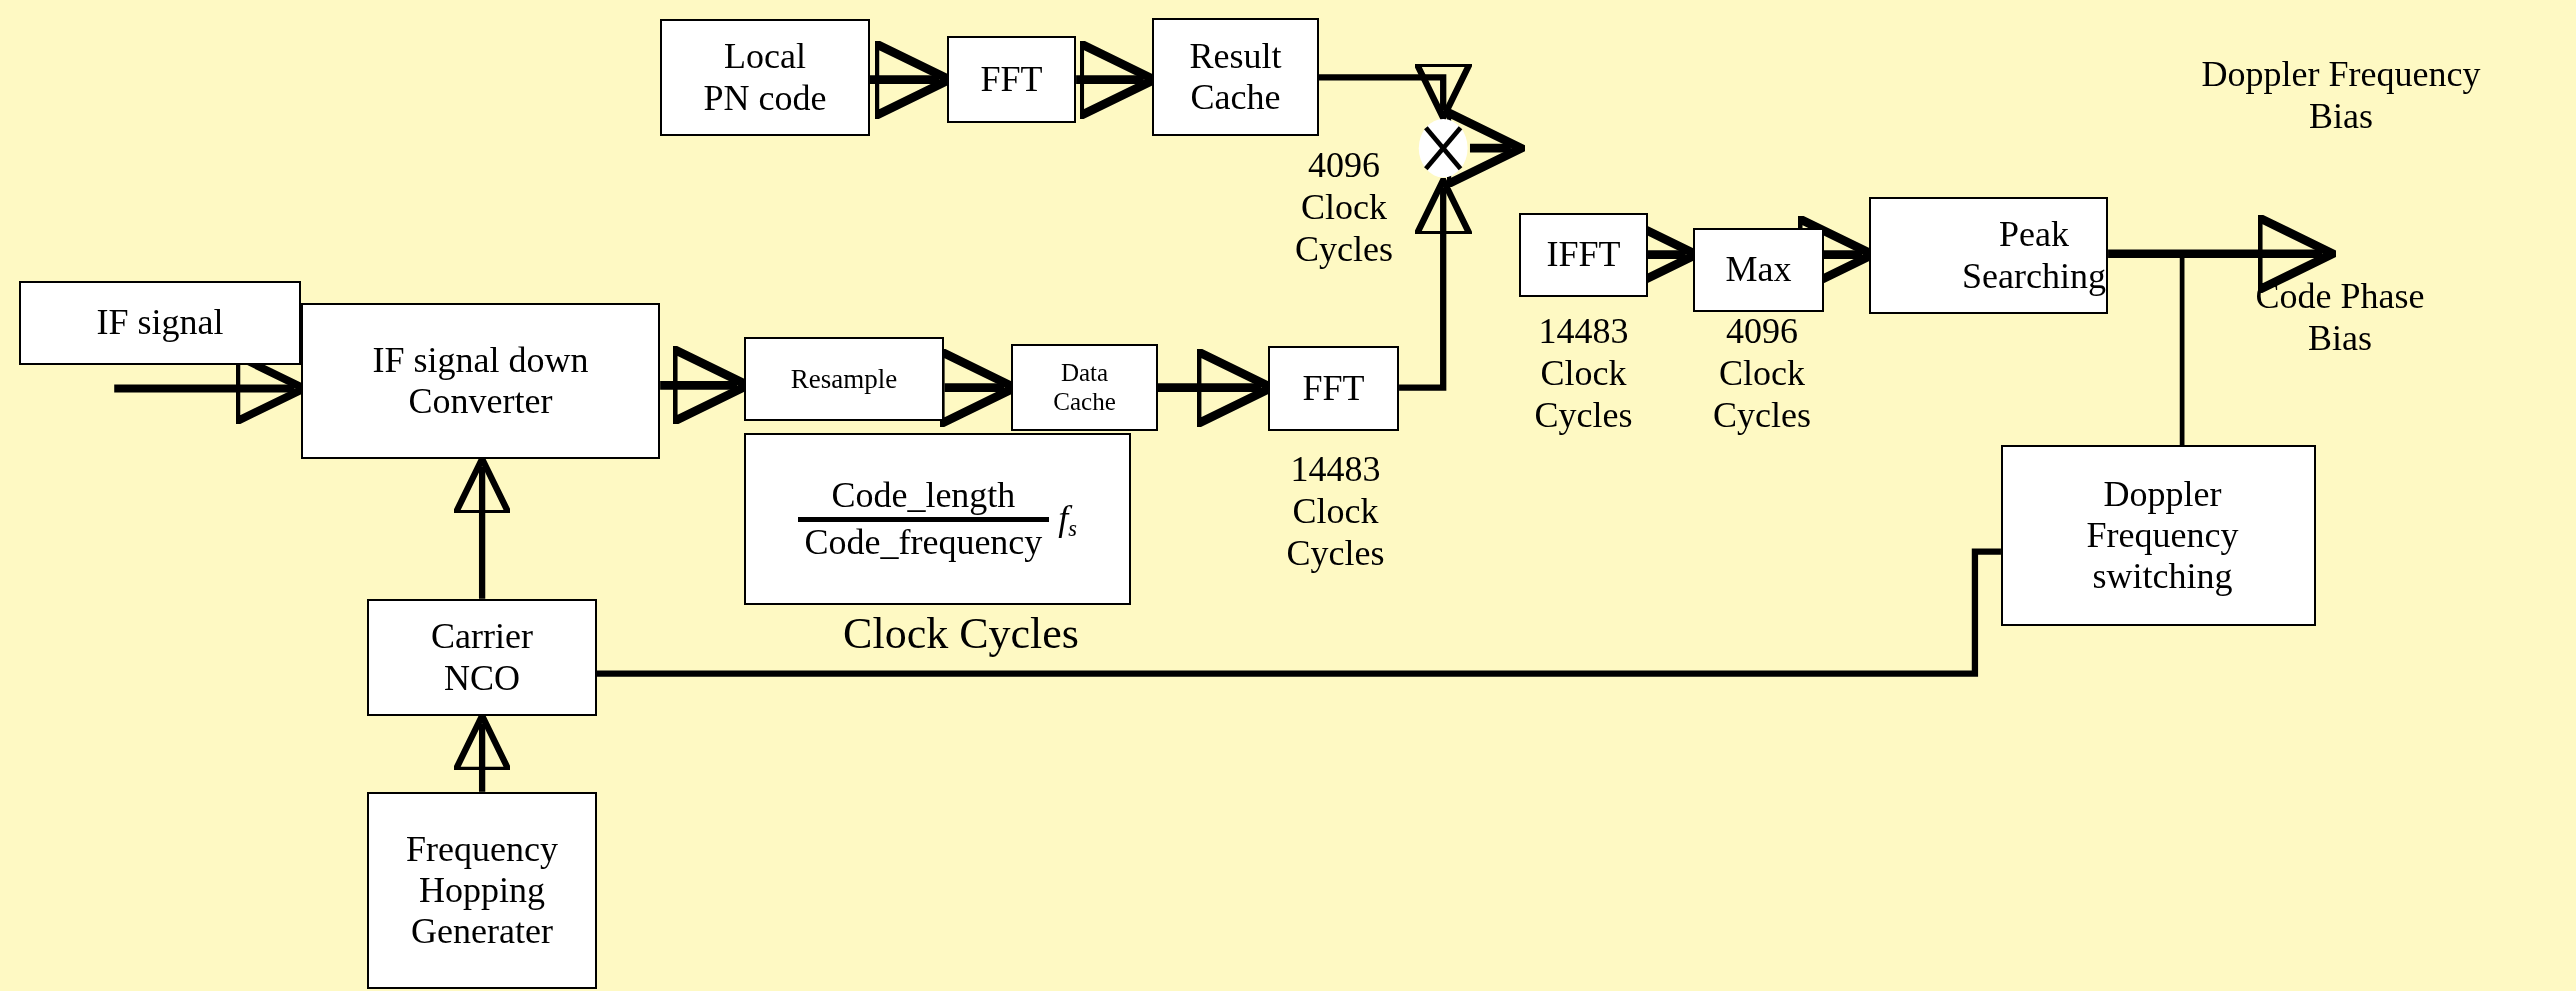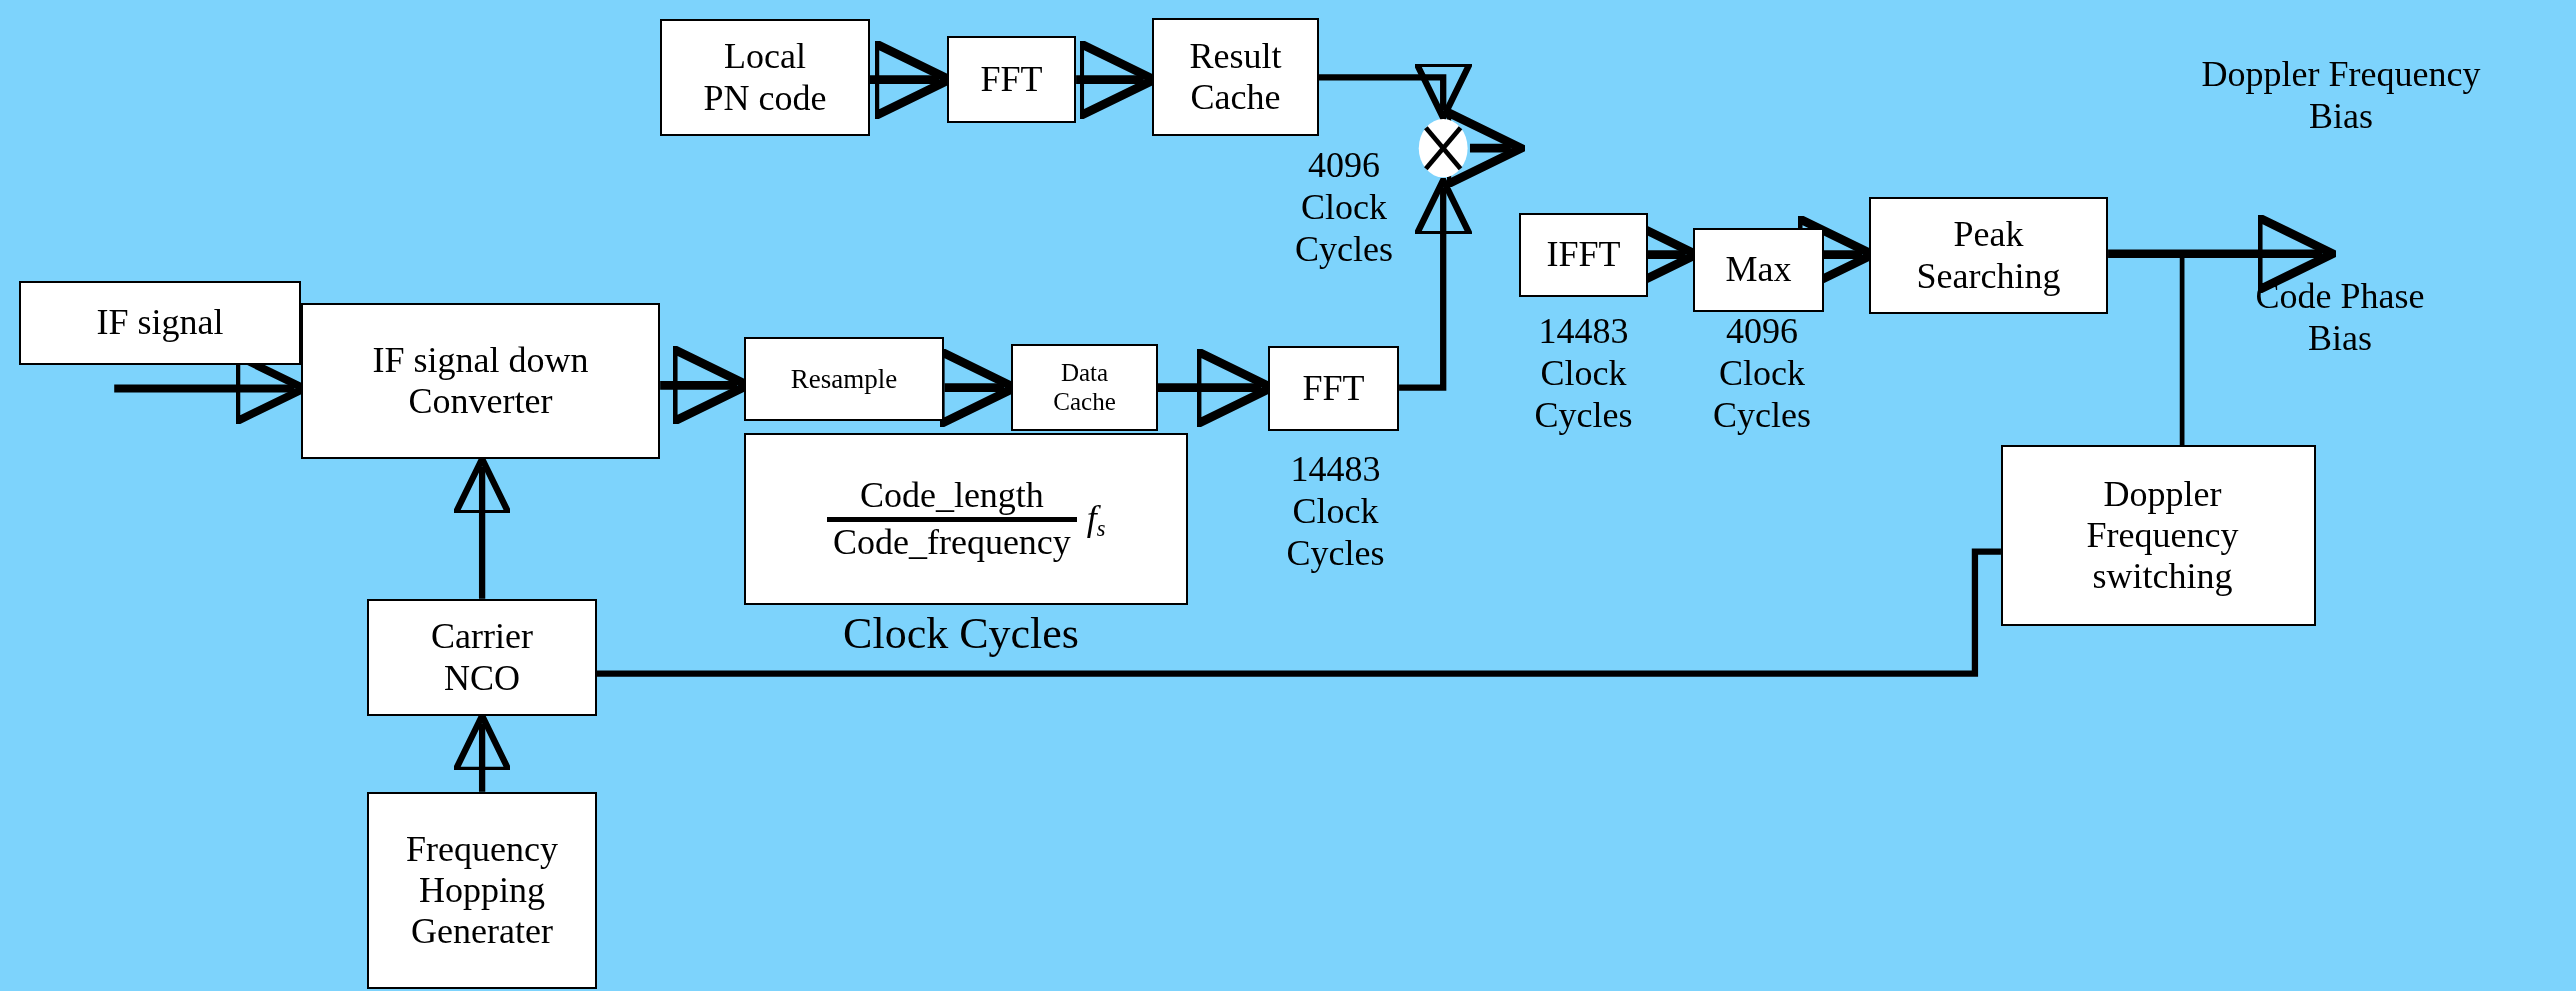--- a/index.html
+++ b/index.html
@@ -1,20 +1,20 @@
 <!DOCTYPE html>
 <html style="font-size:12.6px"><head>
 <meta charset="utf-8">
 <style>
   html,body{margin:0;padding:0;background:#ffffff;}
   #stage{
     position:relative;
     width:2576px;
     height:992px;
-    background:#7dd3fc;
+    background:#fef9c3;
     font-family:"Liberation Serif","DejaVu Serif",serif;
     color:#000000;
     overflow:hidden;
   }
   .box{
     position:absolute;
     box-sizing:border-box;
     border:2.4px solid #000;
     background:#ffffff;
     display:flex;
@@ -135,39 +135,39 @@
 
   <div class="box" style="left:1011px;top:344px;width:147px;height:87px;font-size:25px;z-index:3;">
     <span style="white-space:pre-line;">Data
 Cache</span>
   </div>
 
   <div class="box" style="left:1268px;top:346px;width:131px;height:85px;font-size:36px;">
     <span>FFT</span>
   </div>
 
-  <div class="box" style="left:744px;top:433px;width:444px;height:172px;font-size:36px;z-index:1;">
+  <div class="box" style="left:744px;top:433px;width:387px;height:172px;font-size:36px;z-index:1;">
     <div style="display:flex;align-items:center;justify-content:center;">
       <span class="frac">
         <span class="num">Code_length</span>
         <span class="den">Code_frequency</span>
       </span>
       <span class="fs">f<sub>s</sub></span>
     </div>
   </div>
 
   <div class="box" style="left:1519px;top:213px;width:129px;height:84px;font-size:36px;">
     <span>IFFT</span>
   </div>
 
   <div class="box" style="left:1693px;top:213px;width:131px;height:84px;font-size:36px;margin-top:15px;">
     <span>Max</span>
   </div>
 
-  <div class="box" style="left:1869px;top:197px;width:239px;height:117px;font-size:36px;">
+  <div class="box" style="left:1869px;top:197px;width:239px;height:117px;font-size:36px;justify-content:flex-end;">
     <span style="white-space:pre-line;">Peak
 Searching</span>
   </div>
 
   <div class="box" style="left:2001px;top:445px;width:315px;height:181px;font-size:36px;padding-left:8px;">
     <span style="white-space:pre-line;">Doppler
 Frequency
 switching</span>
   </div>
 

